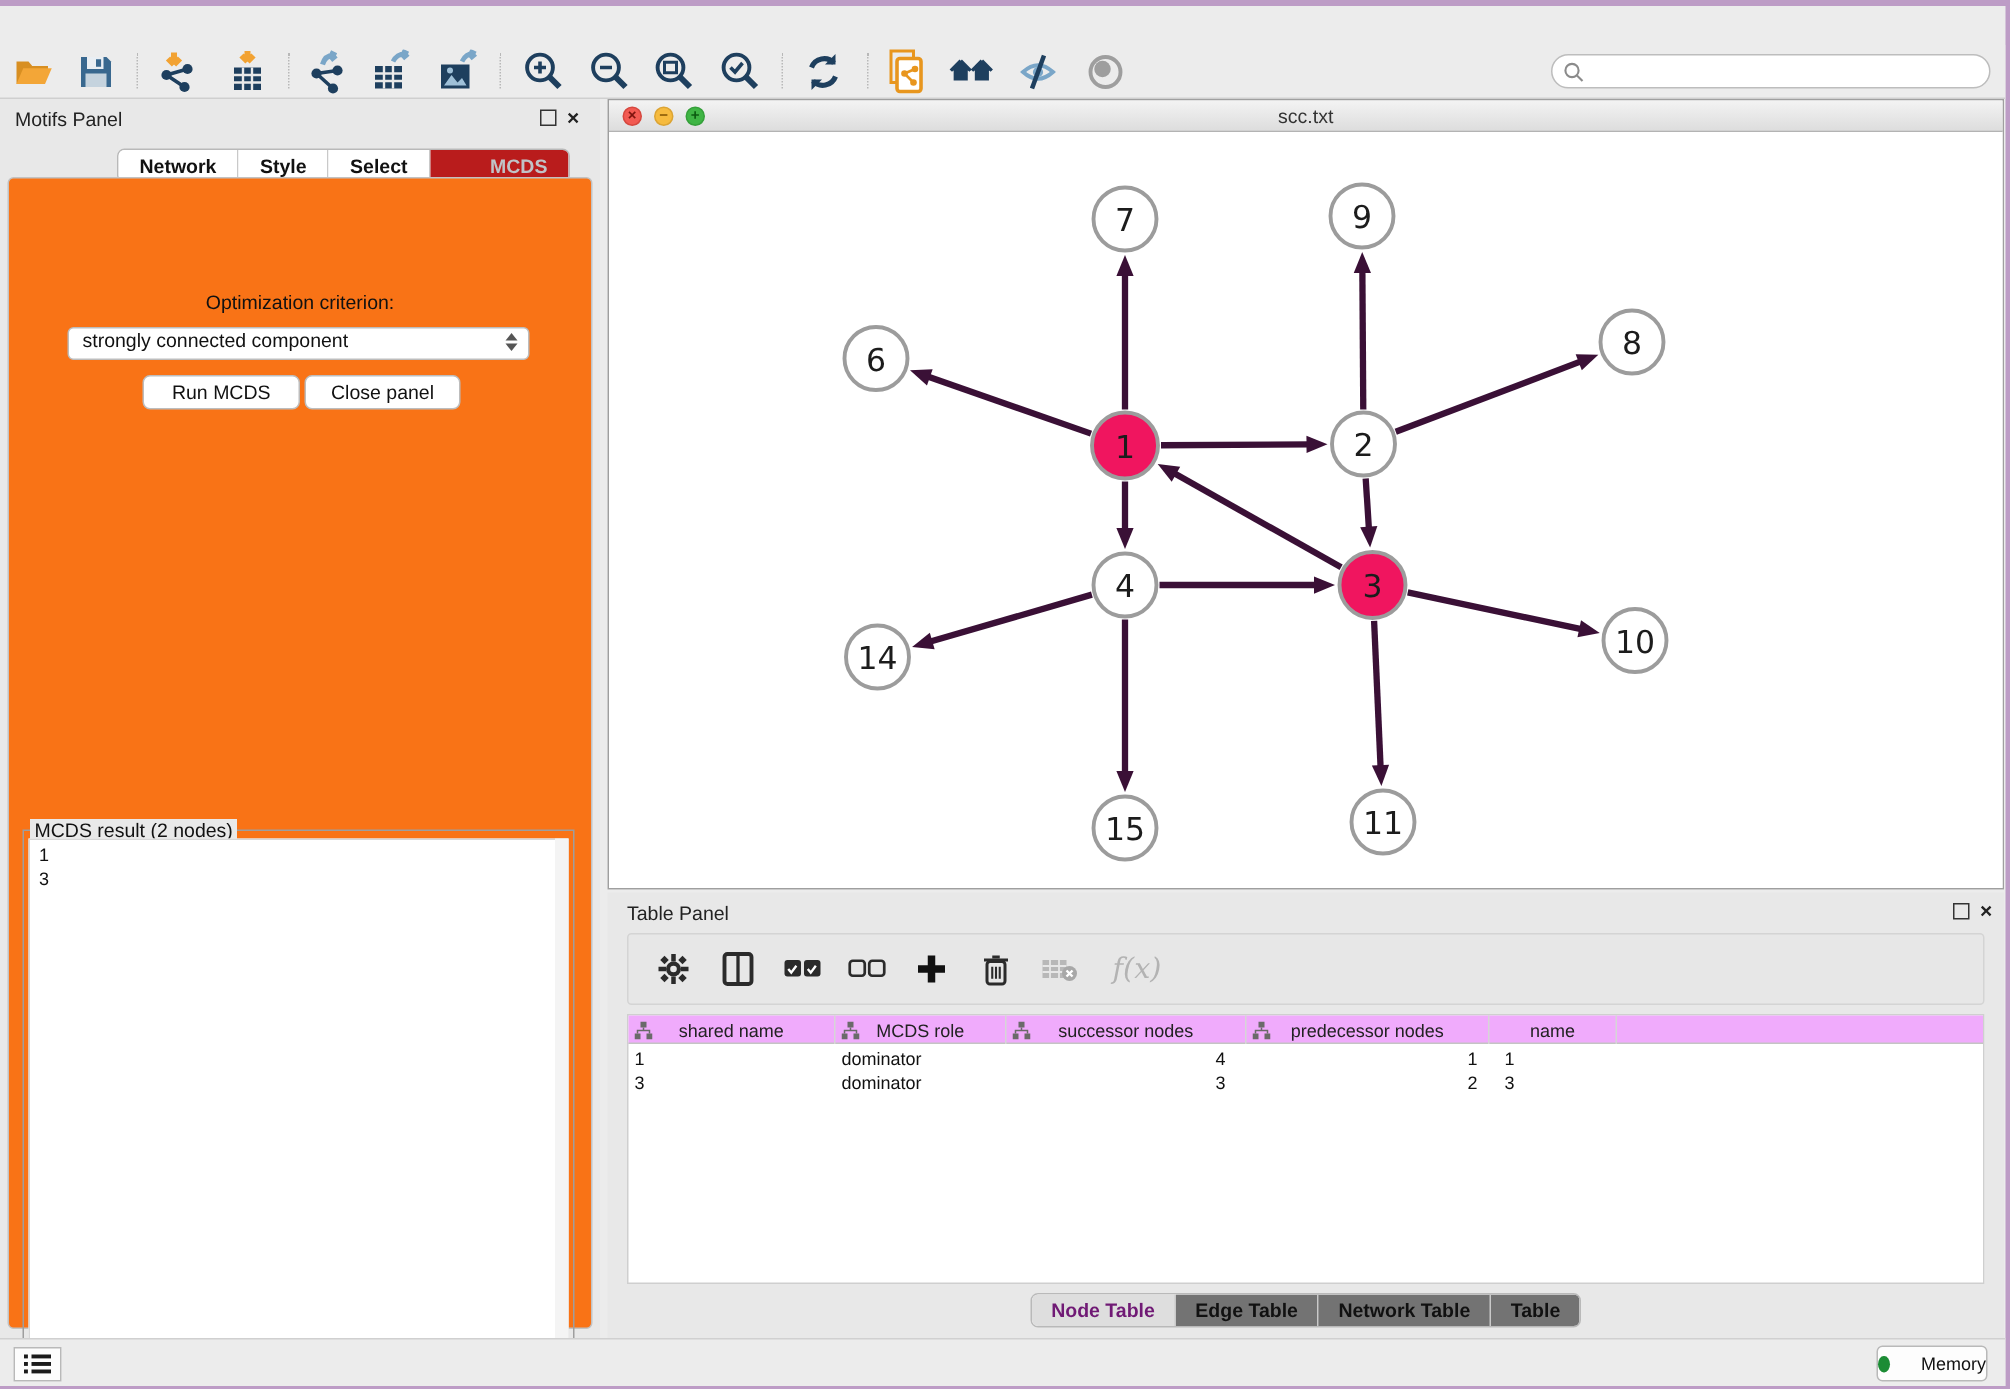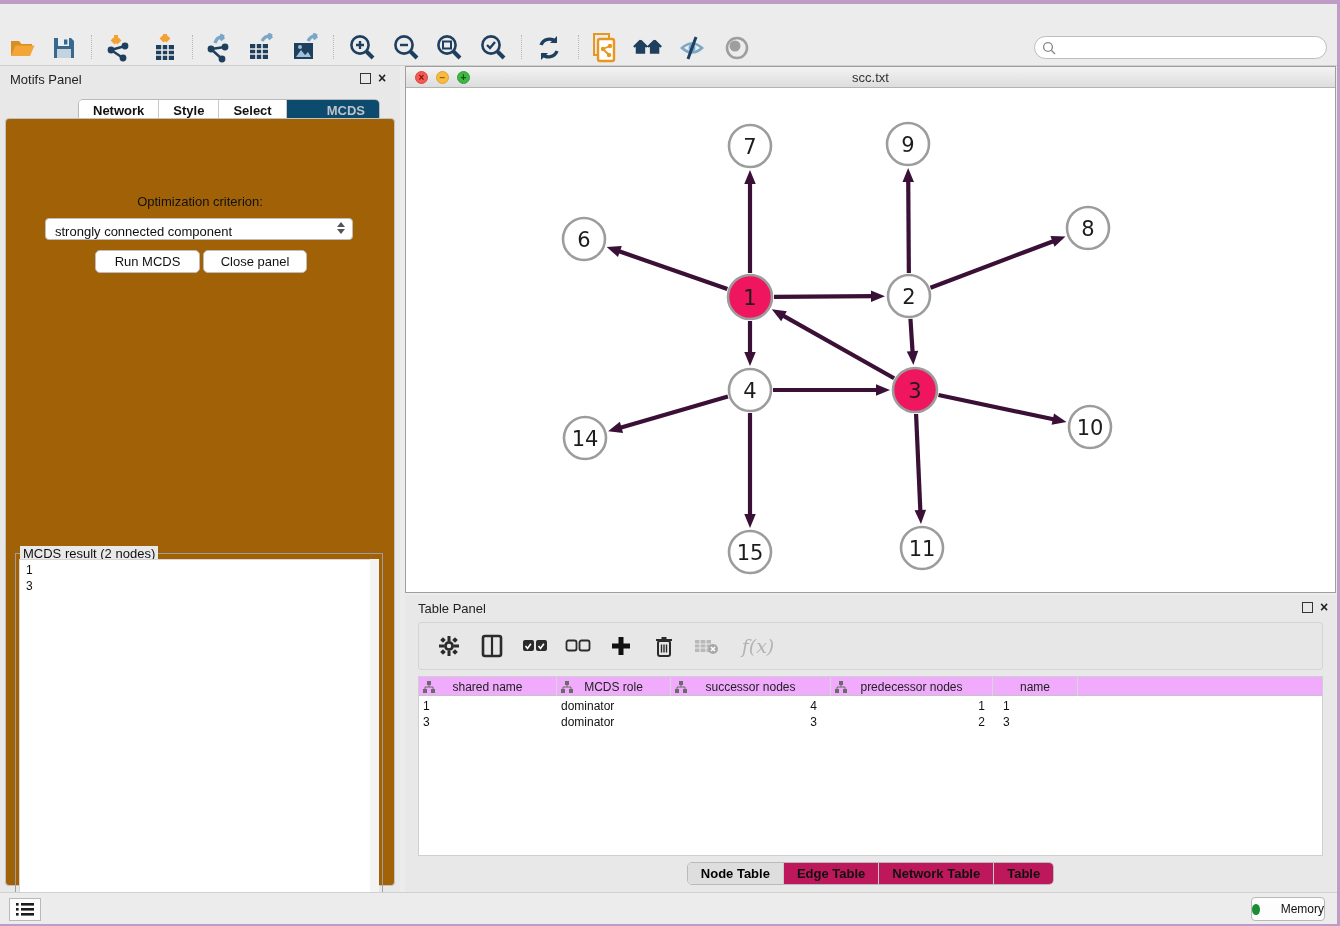--- a/index.html
+++ b/index.html
@@ -22,24 +22,24 @@
 
   
   .control-panel { position:absolute; left:0; top:62px; width:400px; height:826px; background:#e8e8e8; }
   .panel-header { position:absolute; left:0; top:0; width:100%; height:26px; }
   .panel-header .ph-title { position:absolute; left:10px; top:6px; font-size:13px; color:#222; }
   .ph-float { position:absolute; top:7px; width:11px; height:11px; border:1.6px solid #333; }
   .ph-close { position:absolute; top:4px; font-size:14px; font-weight:bold; color:#222; line-height:16px; }
   .cp-tabs { position:absolute; left:78px; top:33px; height:23px; display:flex; border:1px solid #b9b9b9; border-radius:5px; overflow:hidden; background:#fff; }
   .cp-tab { padding:3px 14px 0 14px; font-size:13px; font-weight:bold; color:#111; background:#fff; border-right:1px solid #c9c9c9; height:100%; }
   .cp-tab:last-child { border-right:none; }
-  .cp-tab.selected { background:#0c4a6e; color:#c0c3c7;padding-left:40px; }
-  .cp-content { position:absolute; left:5px; top:52px; width:390px; height:768px; background:#a16207; border:1px solid #c2c2c2; border-radius:4px; }
+  .cp-tab.selected { background:#b91c1c; color:#c0c3c7;padding-left:40px; }
+  .cp-content { position:absolute; left:5px; top:52px; width:390px; height:768px; background:#f97316; border:1px solid #c2c2c2; border-radius:4px; }
   .opt-label { position:absolute; left:0; width:100%; top:75px; text-align:center; font-size:13px; color:#111; }
-  .dropdown { position:absolute; left:39px; top:99px; width:308px; height:22px; background:#fff; border:1px solid #bdbdbd; border-radius:4px; font-size:13px; color:#111; display:flex; align-items:flex-end; padding-left:9px; }
+  .dropdown { position:absolute; left:39px; top:99px; width:308px; height:22px; background:#fff; border:1px solid #bdbdbd; border-radius:4px; font-size:13px; color:#111; display:flex; align-items:flex-start; padding-left:9px; }
   .dd-arrows { position:absolute; right:7px; top:3px; display:flex; flex-direction:column; gap:2px; }
   .dd-arrows .up { width:0; height:0; border-left:4px solid transparent; border-right:4px solid transparent; border-bottom:5px solid #555; }
   .dd-arrows .down { width:0; height:0; border-left:4px solid transparent; border-right:4px solid transparent; border-top:5px solid #555; }
   .cp-btn { position:absolute; top:131px; height:23px; background:#fff; border:1px solid #bdbdbd; border-radius:5px; font-size:13px; color:#111; text-align:center; line-height:21px; }
   .result-box { position:absolute; left:9px; top:434px; width:368px; height:378px; border:1px solid #9e9e9e; }
   .result-title { position:absolute; left:4px; top:-8px; background:#e9e9e9; padding:0 3px; font-size:13px; color:#111; }
   .result-text { position:absolute; left:3px; top:5px; right:3px; bottom:3px; background:#fff; border:1px solid #d7d7d7; font-size:12px; color:#111; padding:2px 0 0 6px; line-height:16px; white-space:pre-line; }
   .result-scroll { position:absolute; right:3px; top:5px; width:9px; bottom:3px; background:#f4f4f4; }
 
   
@@ -57,23 +57,23 @@
   .tbl { position:absolute; left:13px; top:81px; width:905px; height:180px; background:#fff; border:1px solid #cfcfcf; }
   .tbl-header { position:absolute; left:0; top:0; width:100%; height:19px; background:#f0abfc; border-bottom:1px solid #c4c4c4; }
   .th-cell { position:absolute; top:0; height:19px; border-right:1px solid #d6d6d6; font-size:12px; color:#222; }
   .th-label { position:absolute; left:0; right:0; top:3px; text-align:center; }
   .th-icon { position:absolute; left:4px; top:4px; }
   .tbl-row { position:absolute; left:0; width:100%; height:16px; font-size:12px; color:#111; }
   .td-cell { position:absolute; top:1px; height:15px; }
   .align-r { text-align:right; }
   .tp-tabs { position:absolute; left:0; right:0; top:267px; display:flex; justify-content:center; }
   .tp-tabs-inner { display:flex; border:1px solid #b9b9b9; border-radius:5px; overflow:hidden; background:#fff; height:23px; }
-  .tp-tab { padding:3px 13px 0 13px; font-size:13px; font-weight:bold; color:#111; background:#be185d; border-right:1px solid #c9c9c9; }
+  .tp-tab { padding:3px 13px 0 13px; font-size:13px; font-weight:bold; color:#111; background:#737373; border-right:1px solid #c9c9c9; }
   .tp-tab:last-child { border-right:none; }
-  .tp-tab.selected { background:#dedede; color:#000000; }
+  .tp-tab.selected { background:#dedede; color:#701a75; }
 
   
   .statusbar { position:absolute; left:0; top:888px; width:100%; height:32px; background:#ececec; border-top:1px solid #d0d0d0; }
   .sb-listbtn { position:absolute; left:9px; top:5px; width:32px; height:23px; background:#fdfdfd; border:1px solid #b9b9b9; display:flex; align-items:center; justify-content:center; }
   .sb-memory { position:absolute; right:12px; top:4px; width:74px; height:24px; background:#fdfdfd; border:1px solid #b9b9b9; border-radius:4px; display:flex; align-items:center; justify-content:center; gap:21px; font-size:12px; color:#111; }
   .mem-dot { width:11px; height:11px; border-radius:50%; background:#1c8c35; }
 </style>
 </head>
 <body>
 

